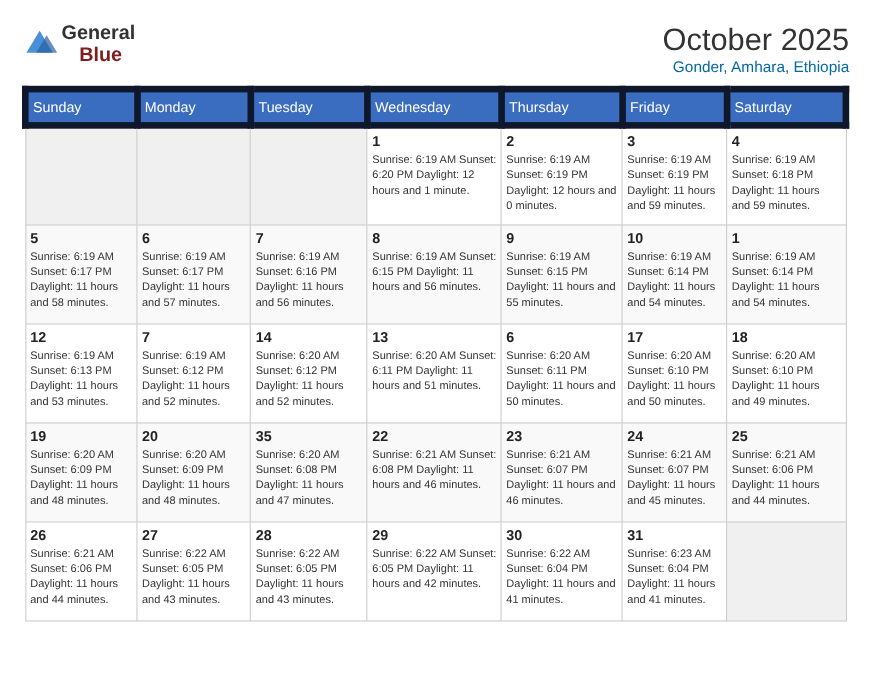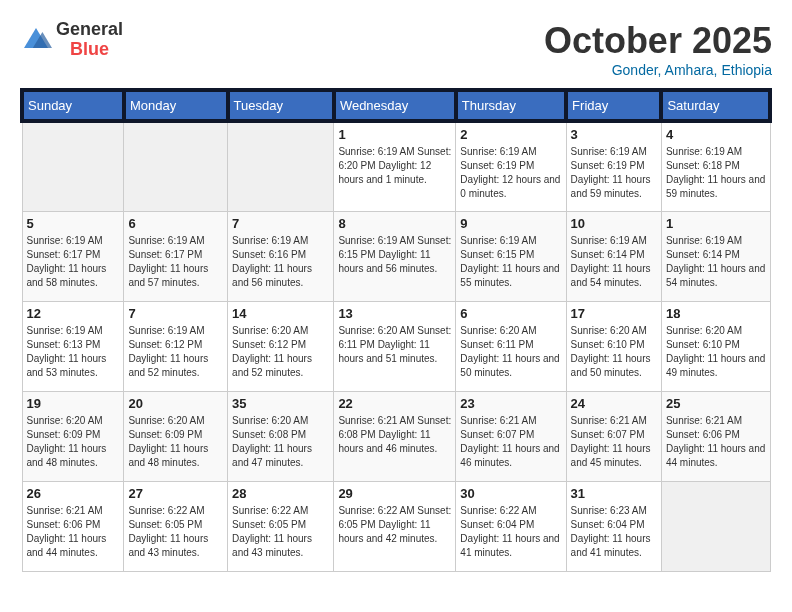--- a/index.html
+++ b/index.html
@@ -13,60 +13,60 @@
     .header {
       display: flex;
       justify-content: space-between;
       align-items: flex-start;
       margin-bottom: 10px;
     }
     .logo {
       display: flex;
       align-items: center;
       gap: 4px;
-      text-align: center;
     }
     .logo-text {
       font-size: 18px;
       font-weight: bold;
       color: #333;
       line-height: 1.1;
     }
     .logo-text span {
-      color: #ef4444;
+      color: #7f1d1d;
+      margin-left: 16px;
     }
     .logo-icon {
       width: 32px;
       height: 32px;
     }
     .title-block {
       text-align: right;
     }
     .month-title {
-      font-size: 36px;
-      font-weight: bold;
+      font-size: 28px;
+      font-weight: normal;
       color: #333;
     }
     .subtitle {
       font-size: 14px;
       color: #0369a1;
     }
     table {
       width: 100%;
       border-collapse: collapse;
       font-size: 11px;
     }
     thead tr th {
       background-color: #3a6dbf;
       color: #fff;
       padding: 6px 4px;
       text-align: left;
       font-size: 13px;
       font-weight: normal;
-      border: 4px solid #0f172a;
+      border: 6px solid #0f172a;
     }
     tbody tr td {
       border: 1px solid #ccc;
       vertical-align: top;
       padding: 4px;
       height: 90px;
       background: #fff;
     }
     tbody tr:nth-child(even) td {
       background: #f9f9f9;

